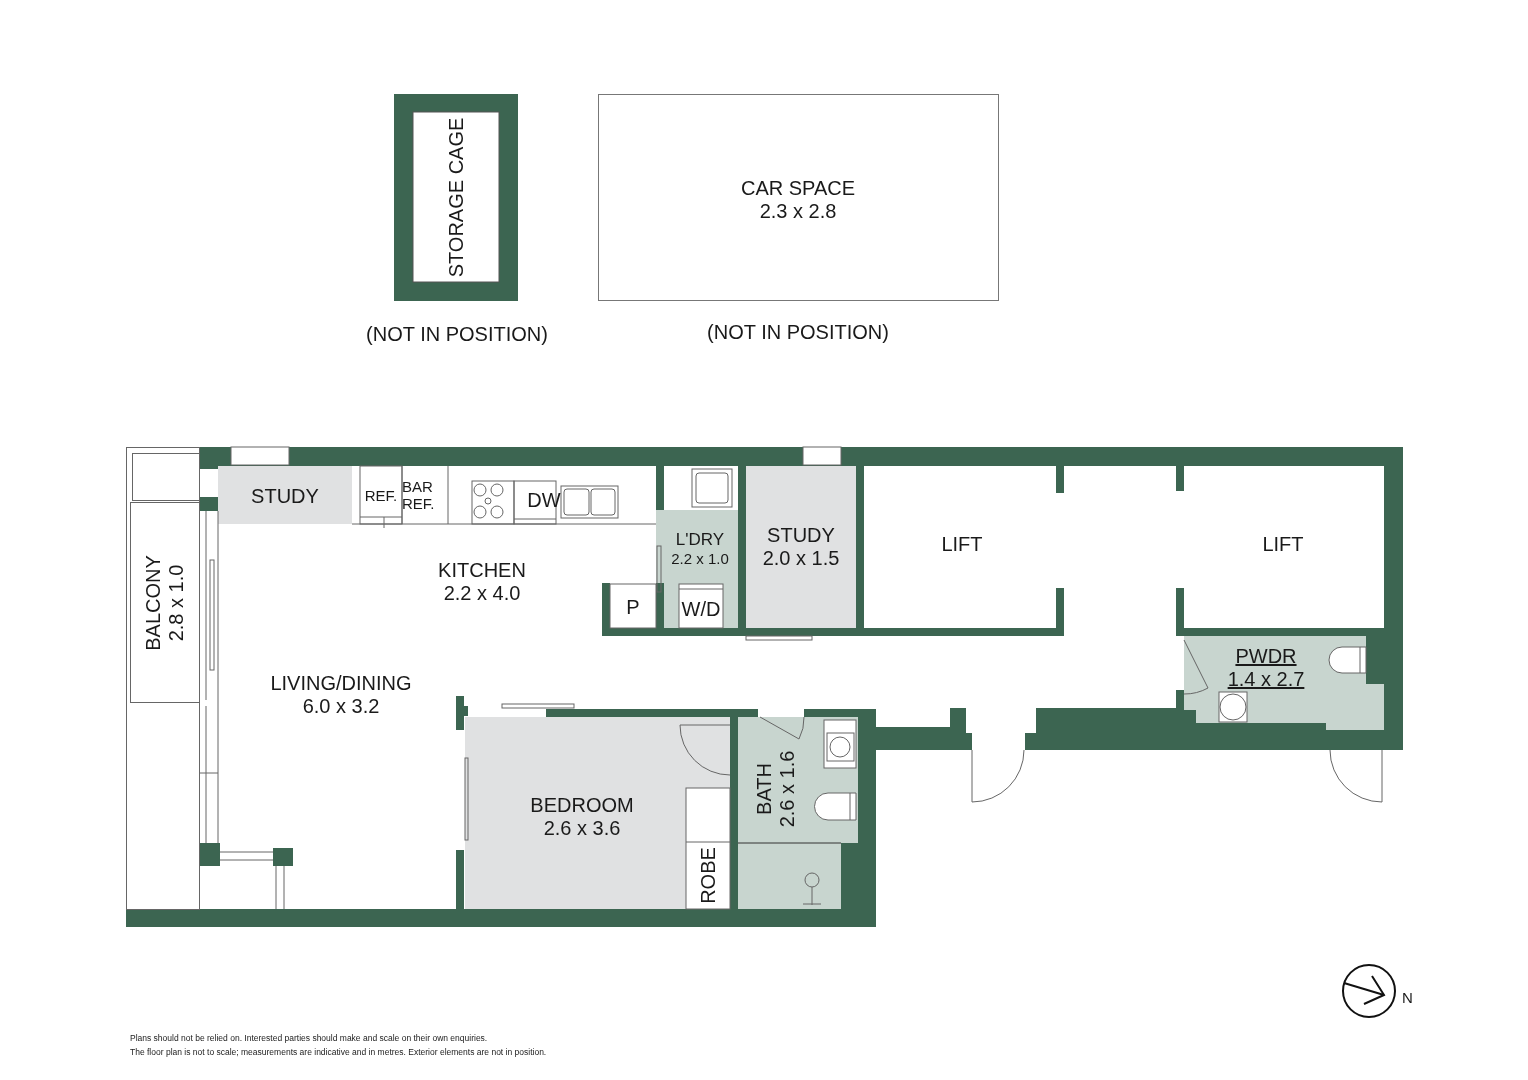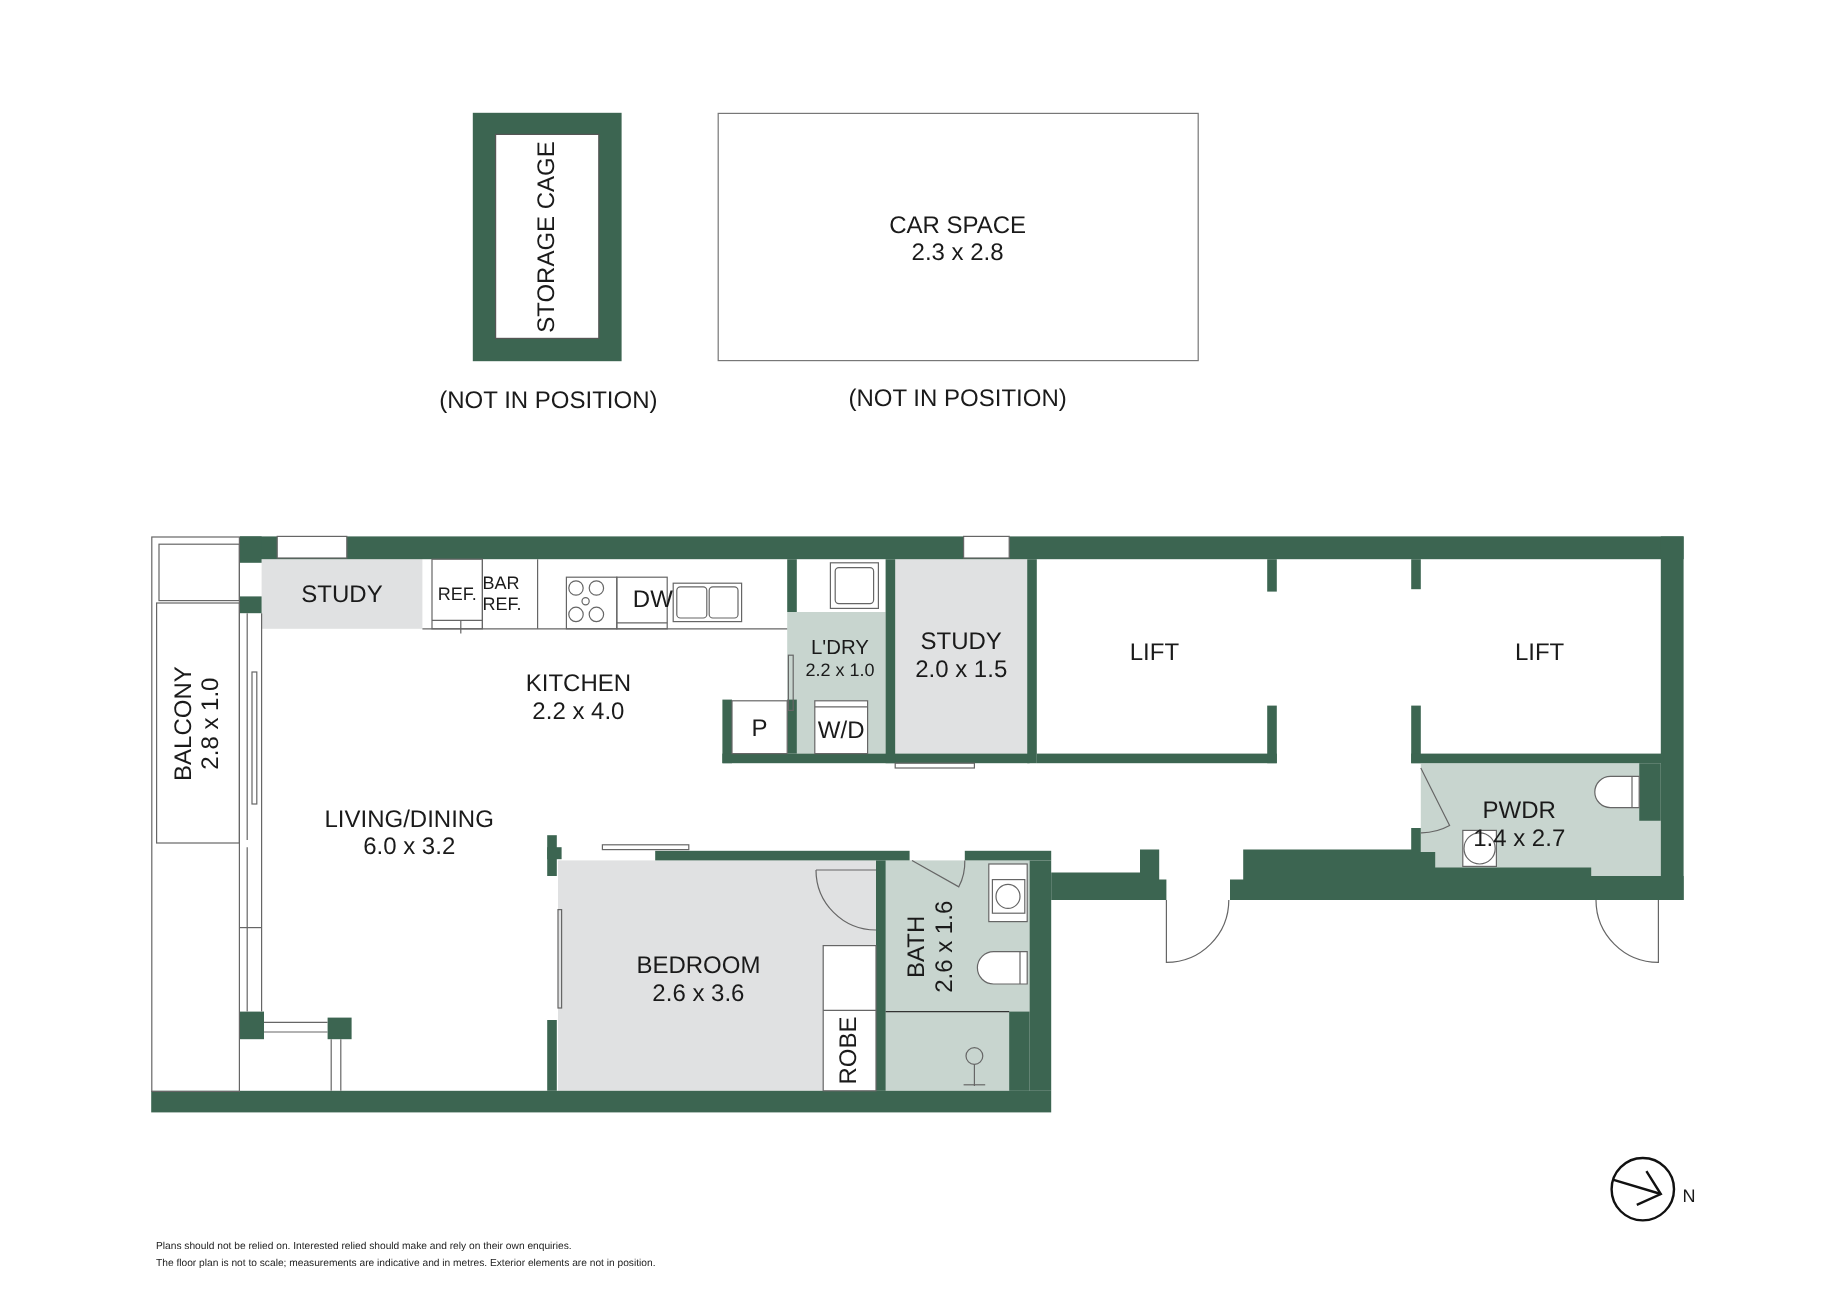--- a/index.html
+++ b/index.html
@@ -204,23 +204,23 @@
 </div>
 <div class="lbl big" style="left:502px;top:794px;width:160px;">
   <div>BEDROOM</div>
   <div>2.6 x 3.6</div>
 </div>
 <div class="lbl big rot" style="left:668px;top:864px;width:80px;">ROBE</div>
 <div class="lbl big rot" style="left:726px;top:766px;width:100px;">
   <div>BATH</div>
   <div>2.6 x 1.6</div>
 </div>
-<div class="lbl big" style="left:1206px;top:665px;width:120px;">
+<div class="lbl big" style="left:1206px;top:645px;width:120px;text-decoration:underline;">
   <div>PWDR</div>
   <div>1.4 x 2.7</div>
 </div>
 
 <div class="north">N</div>
 
 <div class="disclaimer">
-  <div>Plans should not be relied on. Interested relied should make and rely on their own enquiries.</div>
+  <div>Plans should not be relied on. Interested parties should make and scale on their own enquiries.</div>
   <div>The floor plan is not to scale; measurements are indicative and in metres. Exterior elements are not in position.</div>
 </div>
 
 </body></html>

